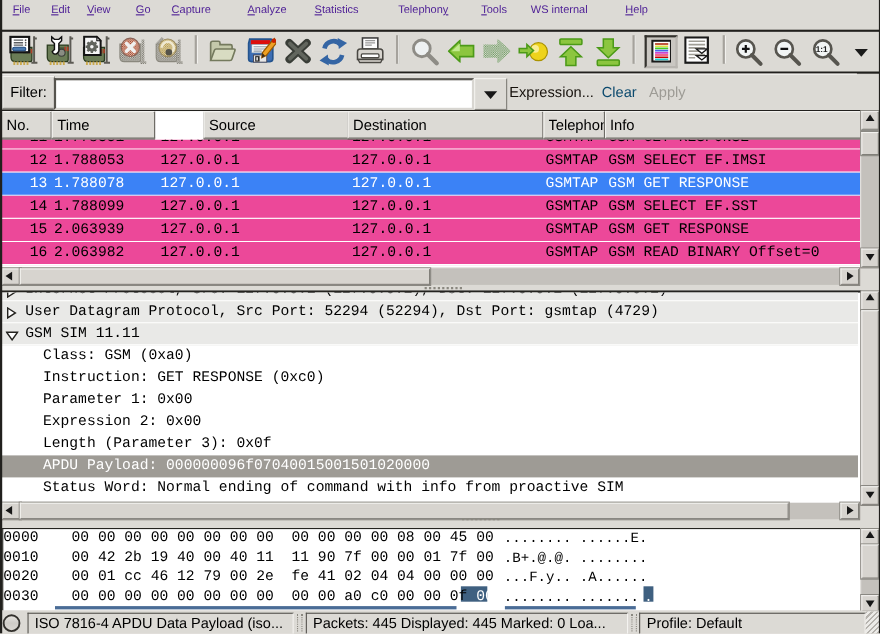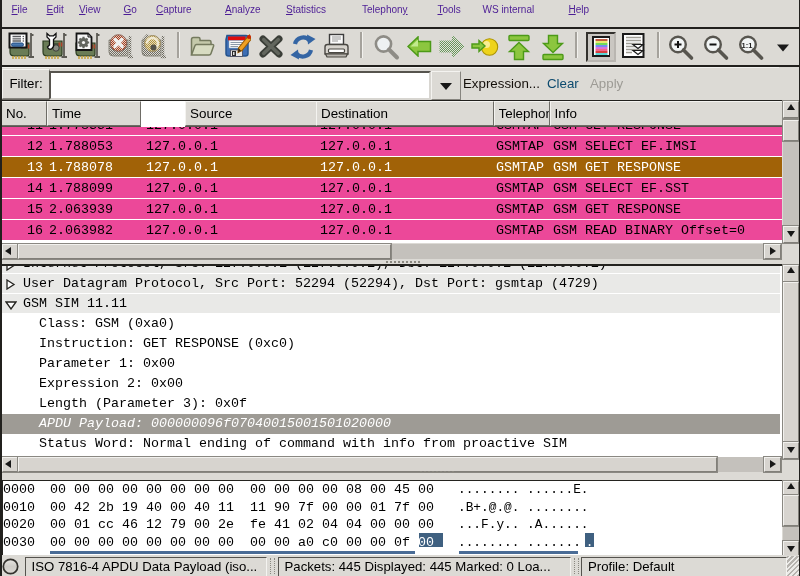--- a/index.html
+++ b/index.html
@@ -30,41 +30,41 @@
 #fapply{position:absolute;left:589px;top:8px;font-size:13.3px;color:#9d9b95;}
 #fb-border{left:0;top:99.5px;width:800px;height:1.5px;background:#21201d;}
 
 #plist{left:1px;top:101px;width:781px;height:142px;background:#fff;overflow:hidden;}
 .hcell{position:absolute;top:0;height:25px;background:#dcdad5;box-sizing:border-box;
  border:1.5px solid;border-color:#f4f3f0 #6e6c66 #6e6c66 #f4f3f0;box-shadow:0 1px 0 #56544e;}
 .hcell div{font-size:13.4px;margin:3.5px 0 0 4px;white-space:nowrap;overflow:hidden;}
 #prows{position:absolute;left:0;top:26px;width:781px;height:116.5px;overflow:hidden;}
 .prow{position:relative;width:781px;height:21px;box-shadow:inset 0 -1px 0 #fff;}
 .cyan{background:#ec4899;}
-.selrow{background:#a16207;color:#fff;}
+.selrow{background:#3b82f6;color:#fff;}
 .prow span{position:absolute;top:3px;font-family:"Liberation Mono",monospace;font-size:13.33px;white-space:pre;}
 .c-no{left:10px;width:32px;text-align:right;}
 .c-t{left:48px;text-align:right;}.c-s{left:145px;}.c-d{left:319px;}.c-p{left:495px;}.c-i{left:552px;}
 
 .sbtn{position:absolute;background:#d7d4cf;border:1px solid;border-color:#f2f1ee #817f79 #817f79 #f2f1ee;box-shadow:0 0 0 1px #8a8882;}
 .tri{position:absolute;width:0;height:0;border:4.5px solid transparent;}
 .thumbv{position:absolute;background:#d7d4cf;border:1px solid;border-color:#f2f1ee #817f79 #817f79 #f2f1ee;box-shadow:0 0 0 1px #8a8882;}
 .troughv{position:absolute;background:#c4c1bc;}
 
 #dpane{left:0px;top:264px;width:782px;height:192px;background:#fff;border-top:2px solid #24231f;overflow:hidden;border-left:1px solid #2a2824;}
 .drow{position:relative;width:778.5px;height:20px;font-family:"Liberation Mono",monospace;font-size:13.33px;line-height:20px;white-space:pre;}
 .dgray{background:#e9e9e7;box-shadow:inset 0 -1px 0 #fff;}
-.dsel{background:#9e9b95;color:#fff;font-style:italic;}
+.dsel{background:#9e9b95;color:#fff;}
 .ind1{position:absolute;left:22px;}
 .ind2{position:absolute;left:38px;}
 
 #hpane{left:2px;top:480px;width:779px;height:74px;background:#fff;border-top:1.5px solid #24231f;border-left:1.5px solid #24231f;overflow:hidden;}
 .hrow{position:relative;width:779px;height:17.5px;font-family:"Liberation Mono",monospace;font-size:13.33px;line-height:17.5px;white-space:pre;}
 .hoff{position:absolute;left:0px;}
-.hhex{position:absolute;left:47px;}
+.hhex{position:absolute;left:62px;}
 .hasc{position:absolute;left:455px;font-size:12.8px;}
 
 #sbar{left:0;top:555px;width:800px;height:21px;background:#dcdad5;}
 .sbox{position:absolute;top:1.5px;height:18px;background:#dcdad5;
  border:1.5px solid;border-color:#55534e #f4f3f0 #f4f3f0 #55534e;}
 .sbox div{font-size:13.2px;margin:1.5px 0 0 6px;white-space:nowrap;overflow:hidden;}
 .grip{position:absolute;top:3px;height:16px;width:3px;border-left:1.5px dotted #8a8880;border-right:1.5px dotted #8a8880;}
 </style>
 </head>
 <body>

